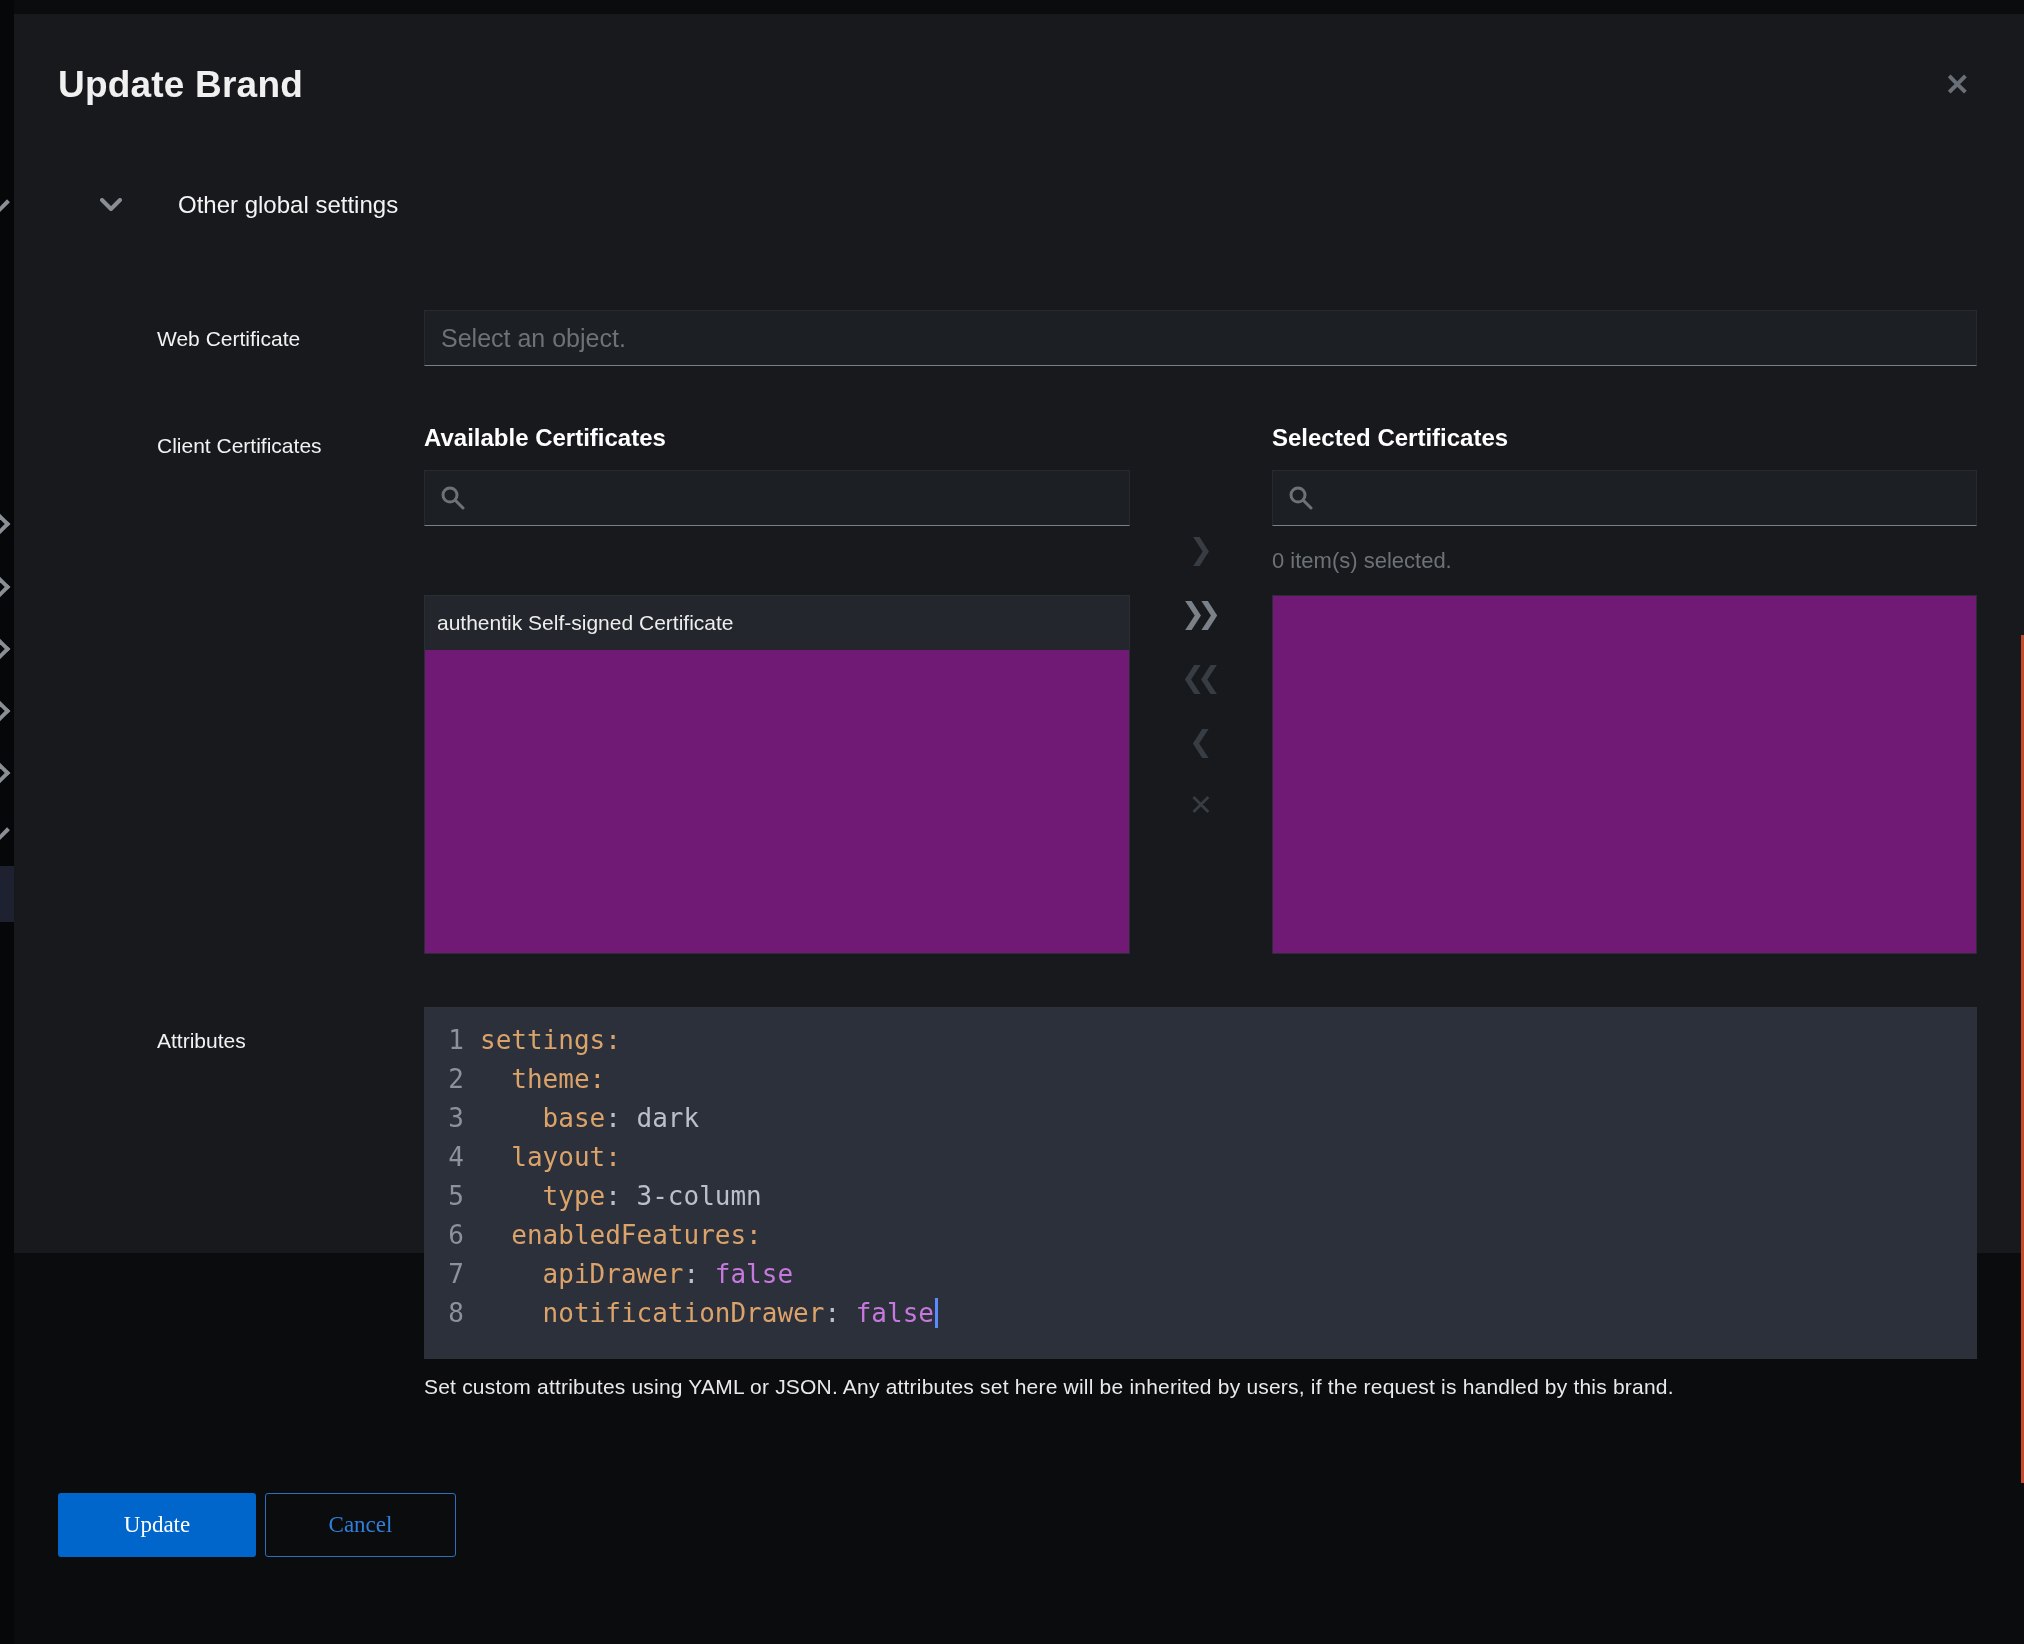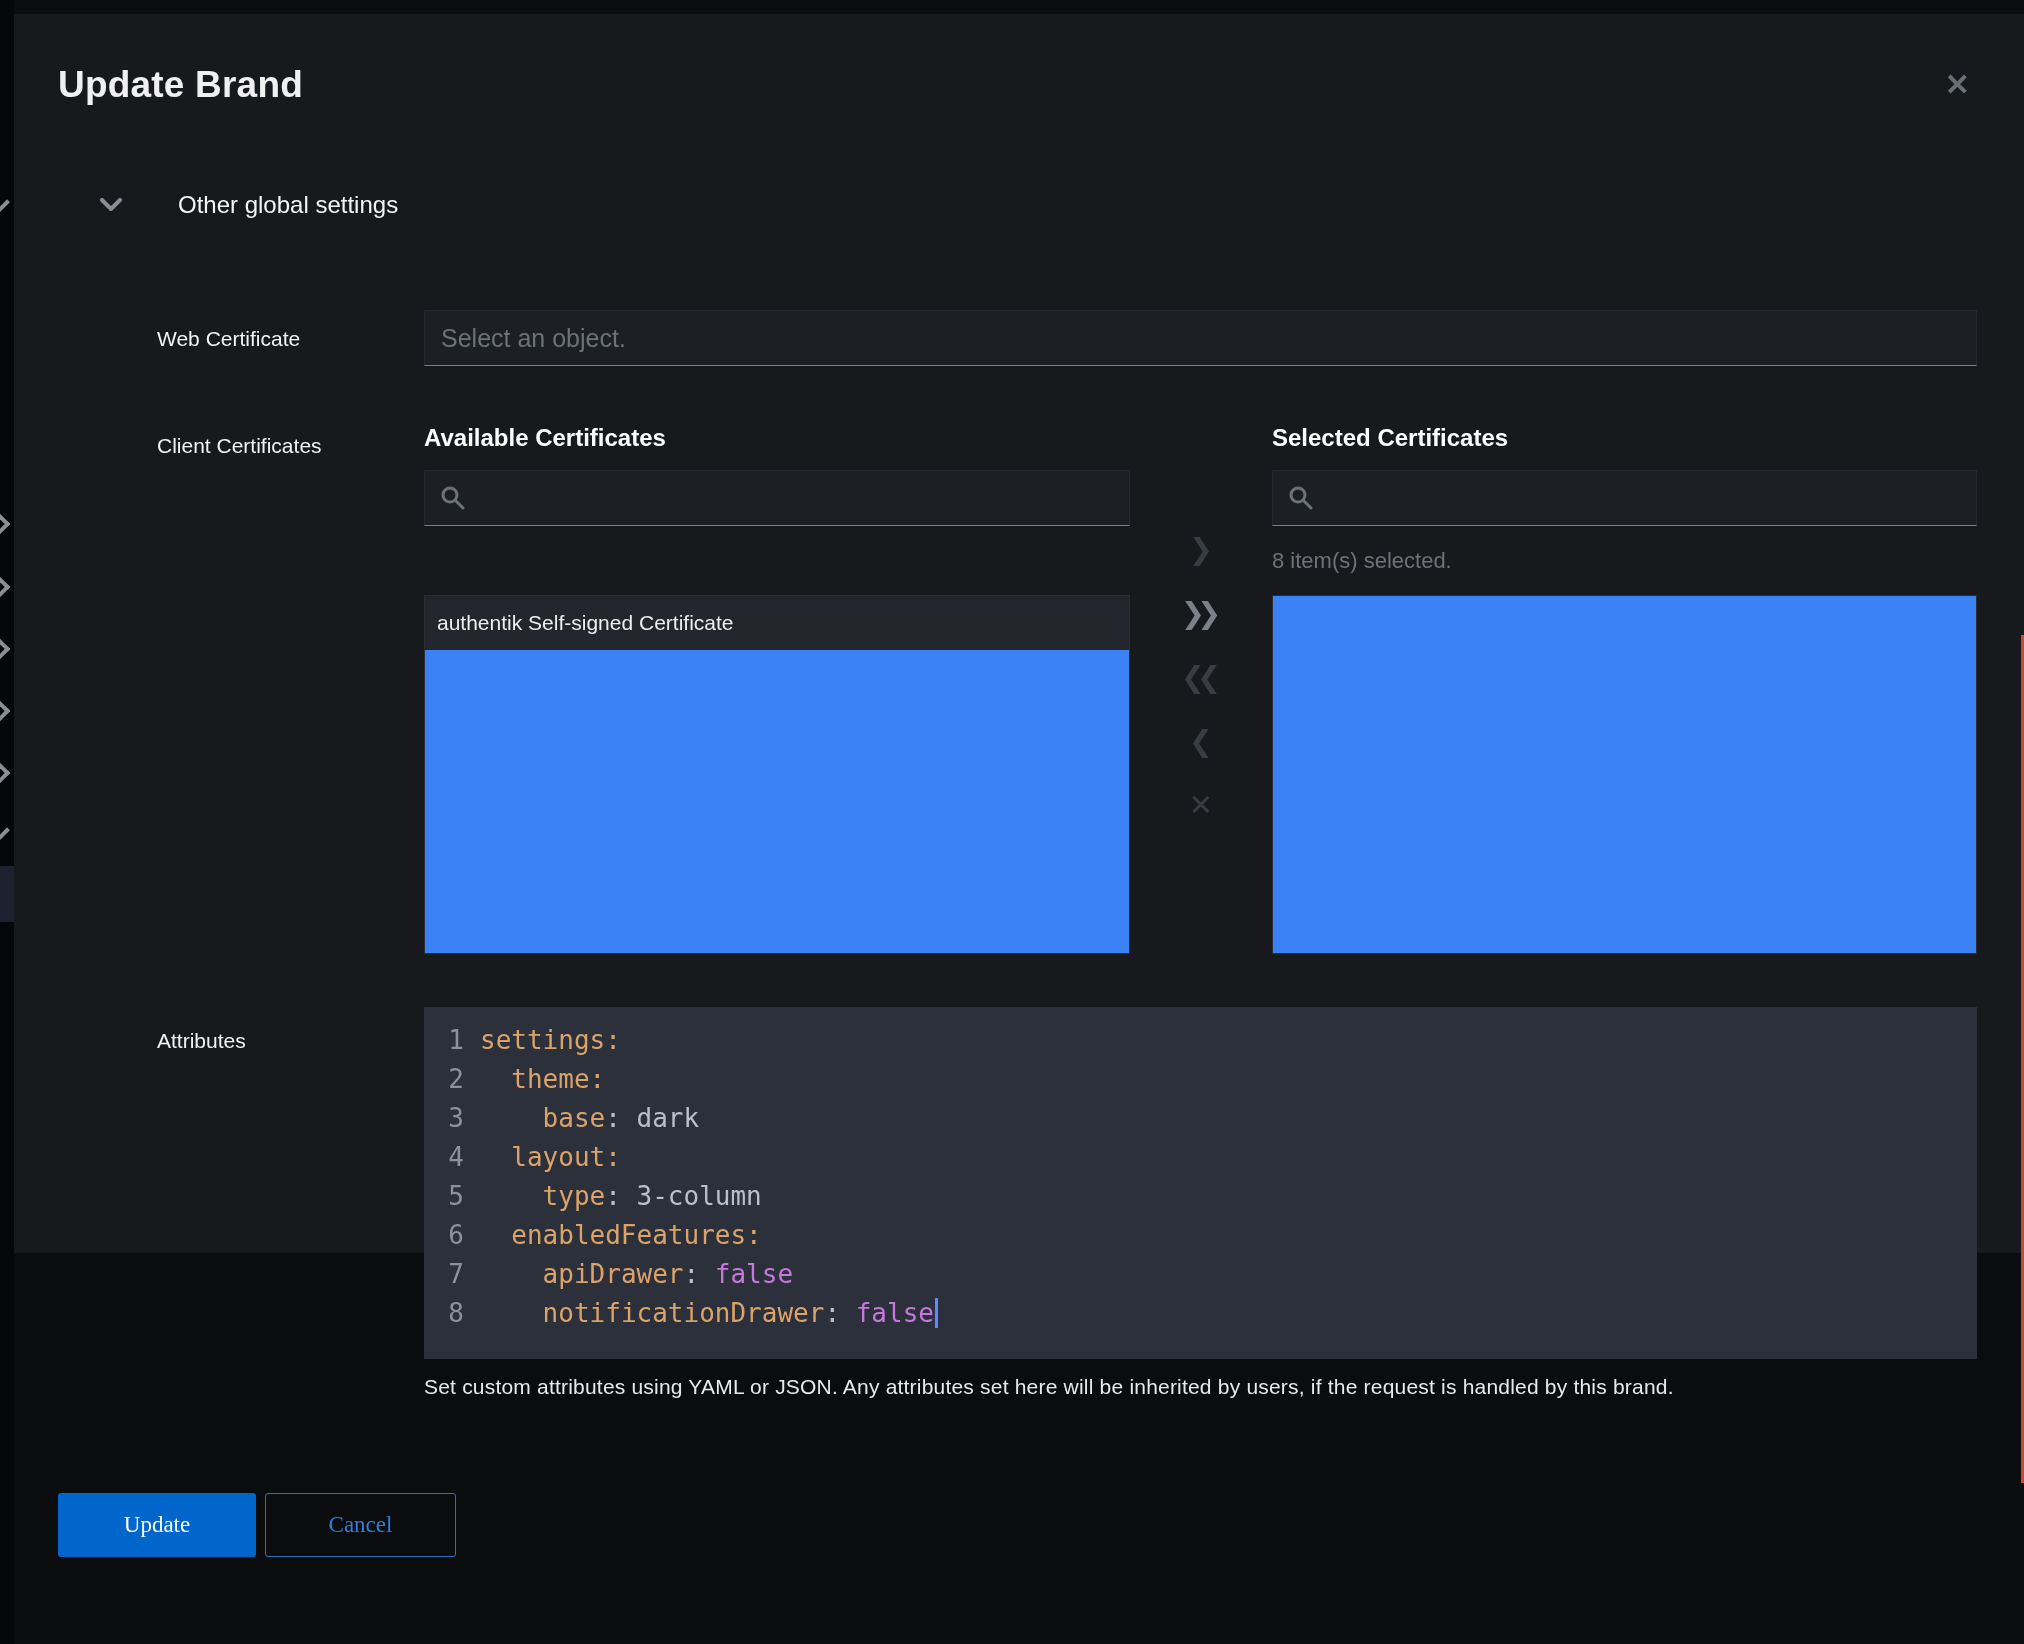--- a/index.html
+++ b/index.html
@@ -50,21 +50,21 @@
   .dual { display:grid; grid-template-columns:706px 142px 705px;
           grid-template-rows:30px 72px 69px 359px; }
   .dl-heading { font-size:24px; font-weight:700; color:#fff; }
   .h-avail { grid-column:1; grid-row:1; }
   .h-sel   { grid-column:3; grid-row:1; }
   .search-wrap { position:relative; grid-row:2; align-self:start; margin-top:16px; }
   .sw-avail { grid-column:1; } .sw-sel { grid-column:3; }
   .search-input { padding-left:56px; }
   .search-icon { position:absolute; left:16px; top:15px; }
   .dl-status { grid-column:3; grid-row:3; font-size:22px; color:#6d7277; padding-top:22px; }
-  .dl-list { grid-row:4; background:#3b82f6; border:1px solid #2a2d33; overflow:hidden; }
+  .dl-list { grid-row:4; background:#701a75; border:1px solid #2a2d33; overflow:hidden; }
   .list-avail { grid-column:1; } .list-sel { grid-column:3; }
   .dl-item { height:54px; display:flex; align-items:center; padding-left:12px;
              background:#23262c; color:#ededed; font-size:21px; cursor:pointer; }
   .transfer { grid-column:2; grid-row:2 / span 3; display:flex; flex-direction:column;
               align-items:center; padding-top:74px; gap:21px; }
   .tbtn { background:none; border:none; color:#383d44; font-size:29px; font-weight:700;
           line-height:1; height:43px; cursor:pointer; font-family:"DejaVu Sans", sans-serif; }
   .tbtn.on { color:#7b8189; }
   .tbtn.dbl { letter-spacing:-0.28em; padding-right:0.28em; }
 
@@ -143,21 +143,21 @@
         </div>
 
         <div class="search-wrap sw-sel">
           <svg class="search-icon" width="26" height="26" viewBox="0 0 26 26">
             <circle cx="10" cy="10" r="7" fill="none" stroke="#6d7277" stroke-width="3"></circle>
             <line x1="15.5" y1="15.5" x2="23" y2="23" stroke="#6d7277" stroke-width="3" stroke-linecap="round"></line>
           </svg>
           <input class="pf-input search-input" type="text" style="">
         </div>
 
-        <div class="dl-status">8 item(s) selected.</div>
+        <div class="dl-status">0 item(s) selected.</div>
 
         <div class="transfer">
             <button class="tbtn">❯</button>
             <button class="tbtn on dbl">❯❯</button>
             <button class="tbtn dbl">❮❮</button>
             <button class="tbtn">❮</button>
             <button class="tbtn">✕</button>
           </div>
 
         <div class="dl-list list-avail">

